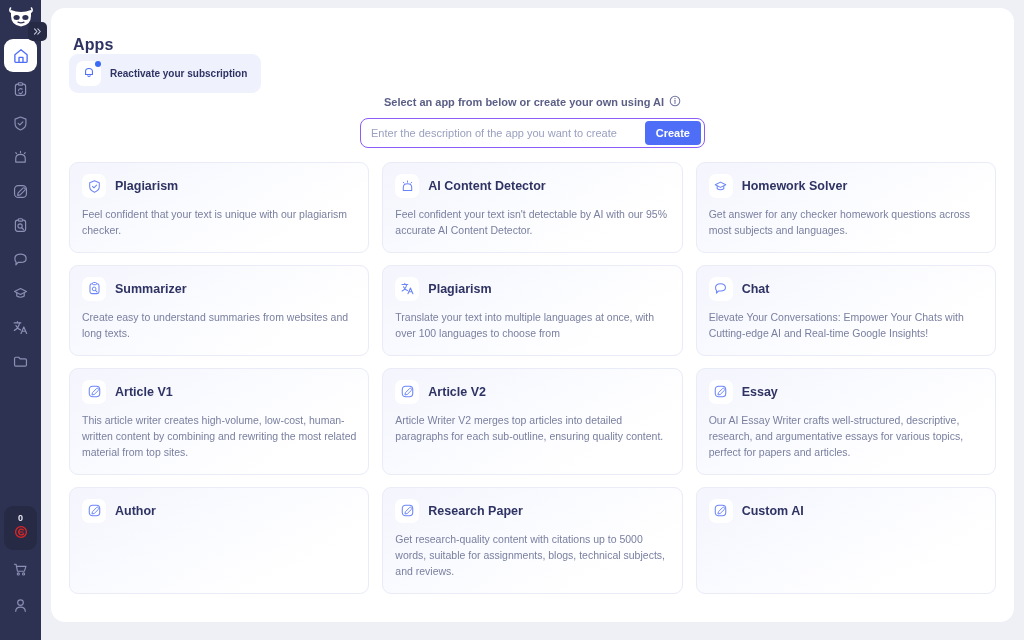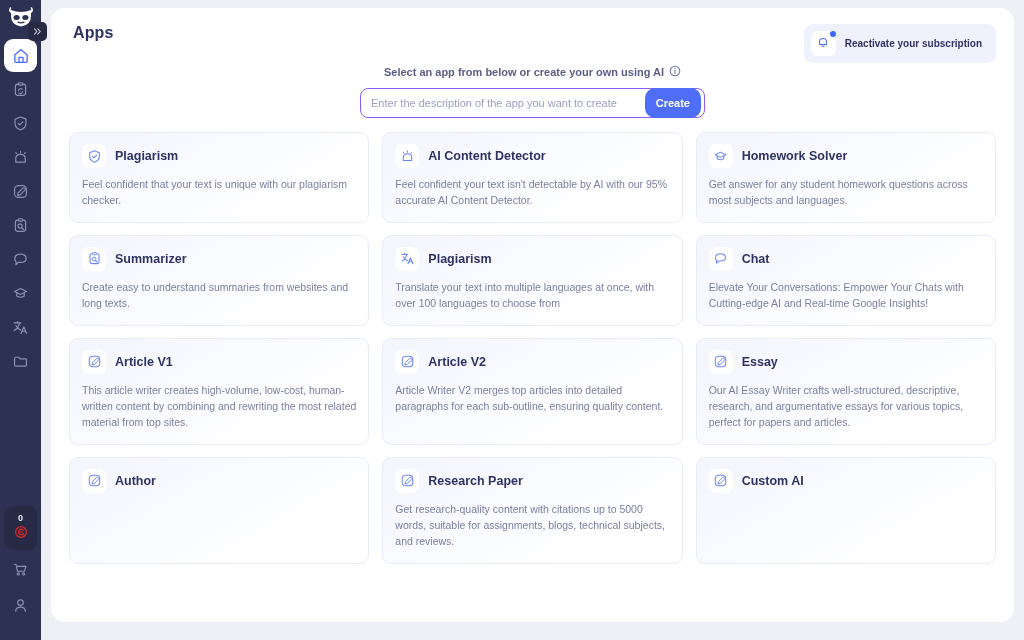--- a/index.html
+++ b/index.html
@@ -60,21 +60,22 @@
     background: #ffffff;
     border-radius: 14px;
     width: 100%; height: 100%;
     position: relative;
     padding: 0 18px;
     overflow: hidden;
   }
 
   .panel-head {
     display: flex; align-items: flex-start; justify-content: space-between;
-    padding-top: 16px;
+    padding-top: 28px;
+    flex-direction: column;
   }
   .page-title {
     font-size: 16px; font-weight: 700; color: #2f3363;
     letter-spacing: .1px; padding-left: 4px;
   }
   .sub-btn {
     display: flex; align-items: center; gap: 9px;
     background: #eff1fd; border-radius: 9px;
     padding: 7px 14px 7px 7px;
     border: none; cursor: pointer;
@@ -106,21 +107,21 @@
     padding: 0 3px 0 10px;
   }
   .search-input {
     flex: 1; border: none; outline: none; background: transparent;
     font-family: "Liberation Sans", sans-serif;
     font-size: 11px; color: #2f3363;
   }
   .search-input::placeholder { color: #9aa0bf; }
   .create-btn {
     background: #4f6ef7; color: #fff; border: none; cursor: pointer;
-    border-radius: 10px; height: 30px; padding: 0 11px;
+    border-radius: 4px; height: 24px; padding: 0 11px;
     font-family: "Liberation Sans", sans-serif;
     font-size: 11px; font-weight: 700;
   }
 
   
   .grid {
     margin-top: 14px;
     display: grid;
     grid-template-columns: repeat(3, 1fr);
     gap: 12px 13px;
@@ -367,21 +368,21 @@
         <div class="card">
           <div class="card-head">
             <span class="card-icon">
               <svg width="15" height="15" viewBox="0 0 20 20" fill="none">
                 <path d="M10 4.2 L17 7.7 L10 11.2 L3 7.7 Z" stroke="currentColor" stroke-width="1.4" fill="none" stroke-linejoin="round"></path>
                 <path d="M5.6 9.2 L5.6 13 Q10 15.8 14.4 13 L14.4 9.2" stroke="currentColor" stroke-width="1.4" fill="none" stroke-linejoin="round"></path>
               </svg>
             </span>
             <span class="card-title">Homework Solver</span>
           </div>
-          <div class="card-desc">Get answer for any student homework questions across most subjects and languages.</div>
+          <div class="card-desc">Get answer for any checker homework questions across most subjects and languages.</div>
         </div>
 
         <div class="card">
           <div class="card-head">
             <span class="card-icon">
               <svg width="15" height="15" viewBox="0 0 20 20" fill="none">
                 <rect x="4" y="3.6" width="12" height="13.2" rx="2.6" stroke="currentColor" stroke-width="1.4"></rect>
                 <rect x="7.4" y="2" width="5.2" height="2.9" rx="1.2" stroke="currentColor" stroke-width="1.3" fill="#fff"></rect>
                 <circle cx="9.5" cy="10.6" r="2.5" stroke="currentColor" stroke-width="1.3" fill="none"></circle>
                 <path d="M11.4 12.6 L13.5 14.7" stroke="currentColor" stroke-width="1.4" stroke-linecap="round"></path>

